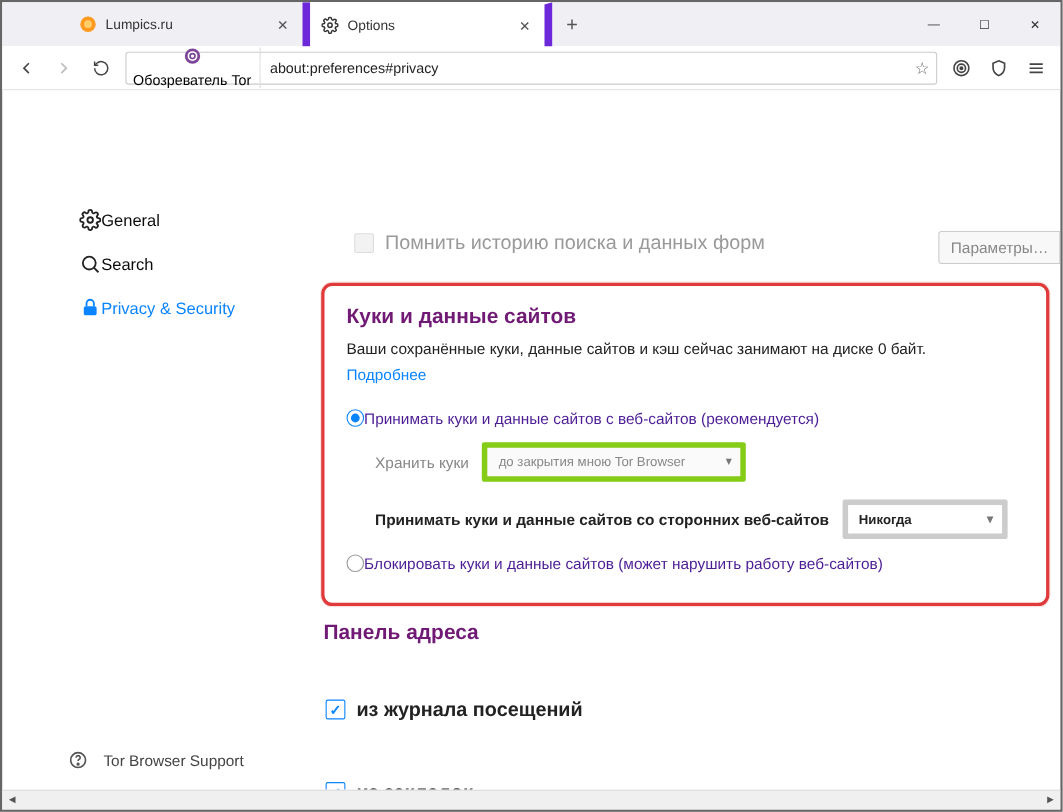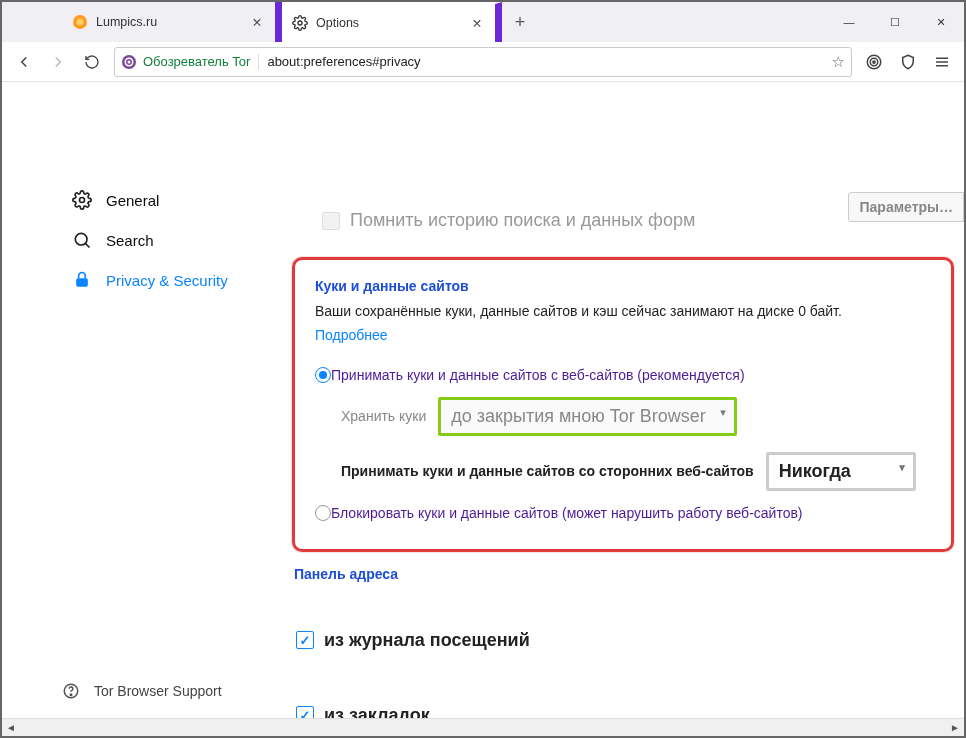--- a/index.html
+++ b/index.html
@@ -14,59 +14,59 @@
   .tab .tabclose { width:16px; height:16px; display:flex; align-items:center; justify-content:center; color:#555; }
   .newtab { width:36px; display:flex; align-items:center; justify-content:center; color:#555; font-size:18px; }
   .winctrl { margin-left:auto; display:flex; }
   .winbtn { width:46px; display:flex; align-items:center; justify-content:center; color:#333; font-size:11px; }
 
   
   .navbar { height: 40px; background:#fff; border-bottom:1px solid #e3e3e6; display:flex; align-items:center; padding:0 6px; gap:2px; }
   .navbtn { width:32px; height:32px; display:flex; align-items:center; justify-content:center; color:#444; border-radius:4px; }
   .navbtn.disabled { color:#bbb; }
   .urlbar { flex:1; height:30px; border:1px solid #ccc; border-radius:3px; display:flex; align-items:center; padding:0 6px; font-size:13px; margin:0 4px; }
-  .urlbar .identity { display:flex; align-items:center; gap:6px; padding-right:8px; border-right:1px solid #ddd; color:#15803d; }
+  .urlbar .identity { display:flex; align-items:center; gap:6px; padding-right:8px; border-right:1px solid #ddd; color:#000000;flex-direction:column; }
   .urlbar .identity .onion { width:16px; height:16px; }
   .urlbar input { border:none; outline:none; flex:1; font-size:13px; padding:0 8px; color:#222; }
   .urlbar .star { color:#666; font-size:15px; }
 
   
   .contentwrap { display:flex; height: calc(100% - 80px - 18px); overflow:hidden; }
   .sidebar { width: 280px; padding: 100px 20px 20px 60px; display:flex; flex-direction:column; gap:4px; position:relative; }
-  .sideitem { display:flex; align-items:center; gap:14px; padding:8px 10px; border-radius:4px; font-size:15px; color:#0c0c0d; cursor:pointer; }
+  .sideitem { display:flex; align-items:center; padding:8px 10px; border-radius:4px; font-size:15px; color:#0c0c0d; cursor:pointer; }
   .sideitem .sideicon { width:20px; height:20px; display:flex; align-items:center; justify-content:center; }
   .sideitem.active { color:#0a84ff; }
   .sideitem.active .sideicon { color:#0a84ff; }
   .supportlink { position:absolute; bottom: 18px; left:60px; display:flex; align-items:center; gap:14px; font-size:14px; color:#444; }
 
   .main { flex:1; padding: 80px 10px 0 10px; overflow:hidden; position:relative; }
 
   .checkrow { display:flex; align-items:center; gap:10px; padding:6px 0 6px 30px; font-size:18px; color:#999;margin-top:42px; }
   .checkrow.enabled { color:#222;font-weight:bold; }
   .chkbox { width:18px; height:18px; border:1px solid #ccc; border-radius:2px; display:flex; align-items:center; justify-content:center; background:#fff; }
   .chkbox.checked { border-color:#0a84ff; }
   .chkbox.checked::after { content:"✓"; color:#0a84ff; font-size:13px; font-weight:bold; }
   .chkbox.disabled { background:#f2f2f2; border-color:#ddd; }
 
-  .paramsbtn { position:absolute; right:0; top:110px; padding:6px 10px; border:1px solid #ccc; background:#f8f8f8; color:#888; font-size:14px; border-radius:3px 0 0 3px;font-weight:bold; }
+  .paramsbtn { position:absolute; right:0; top:128px; padding:6px 10px; border:1px solid #ccc; background:#f8f8f8; color:#888; font-size:14px; border-radius:3px 0 0 3px; }
 
   .redbox { border:3px solid #e03a3a; border-radius:10px; padding:18px 20px 22px 20px; margin:20px 0 14px 0; box-shadow:0 0 0 1px rgba(224,58,58,.15); }
-  .sectiontitle { font-size:14px; font-weight:600; color:#1d4ed8; margin-bottom:8px; }
+  .sectiontitle { font-size:19px; font-weight:600; color:#701a75; margin-bottom:8px; }
   .sectiondesc { font-size:14px; color:#222; margin-bottom:4px; line-height:1.4; }
   .learnmore { color:#0a84ff; font-size:14px; display:inline-block; margin-bottom:18px; }
 
   .radiorow { display:flex; align-items:center; padding:6px 0; font-size:14px; color:#4c1d95; }
   .radio { width:16px; height:16px; border:1px solid #999; border-radius:50%; display:flex; align-items:center; justify-content:center; }
   .radio.selected { border-color:#0a84ff; }
   .radio.selected::after { content:""; width:8px; height:8px; background:#0a84ff; border-radius:50%; }
 
   .subrow { display:flex; align-items:center; gap:12px; padding:8px 0 8px 26px; font-size:14px; color:#888; }
   .subrow.enabled { color:#222;font-weight:bold; }
   .subrow .sublabel { min-width: auto; }
-  .dropdown { border:3px solid #84cc16; padding:6px 28px 6px 10px; font-size:18px; color:#888; background:#fafafa; position:relative; border-radius:2px; min-width:240px; }
+  .dropdown { border:5px solid #84cc16; padding:6px 28px 6px 10px; font-size:12px; color:#888; background:#fafafa; position:relative; border-radius:2px; min-width:240px; }
   .dropdown.enabled { color:#222; background:#fff; border-color:#ccc; }
   .dropdown::after { content:"▾"; position:absolute; right:8px; top:6px; font-size:11px; color:#777; }
 
   .addr-section { margin-top:10px; padding-left:2px; }
 
   
   .hscroll { position:absolute; left:0; right:0; bottom:0; height:18px; background:#f0f0f0; border-top:1px solid #ddd; display:flex; align-items:center; }
   .hscroll .arrow { width:18px; height:100%; display:flex; align-items:center; justify-content:center; color:#555; font-size:10px; }
   .hscroll .track { flex:1; height:100%; position:relative; }
 

